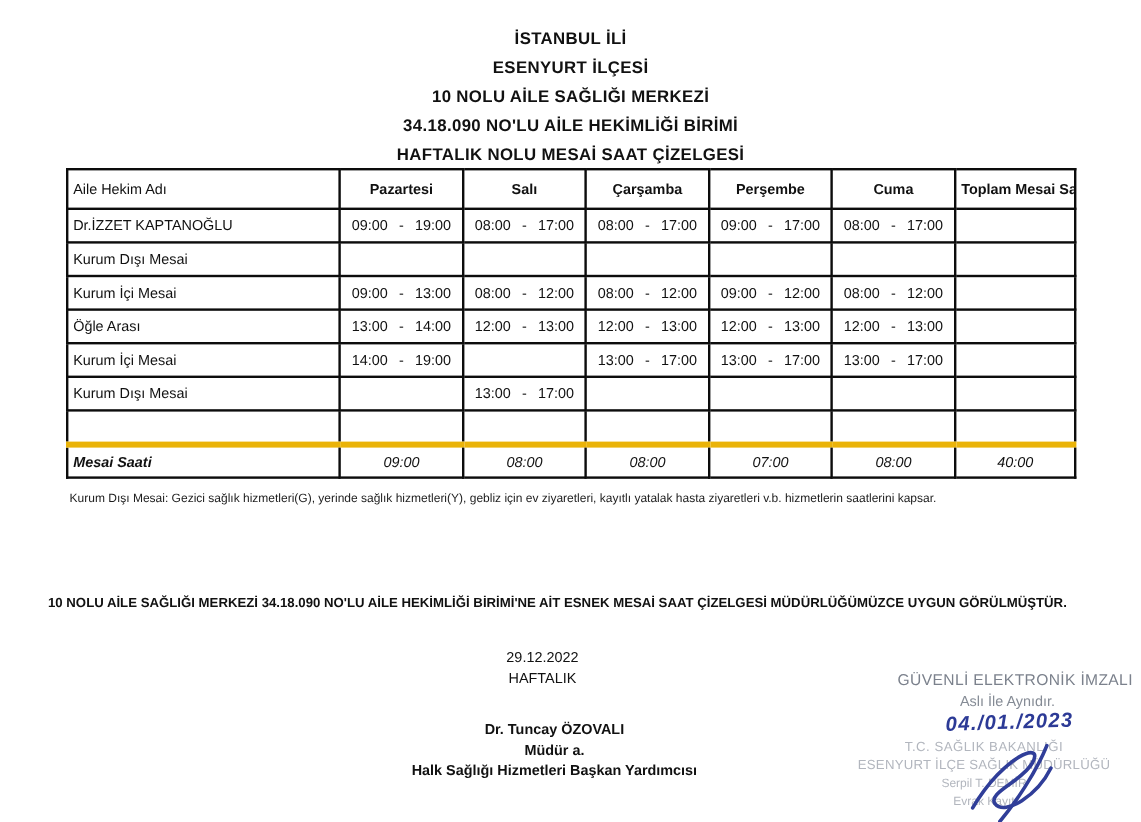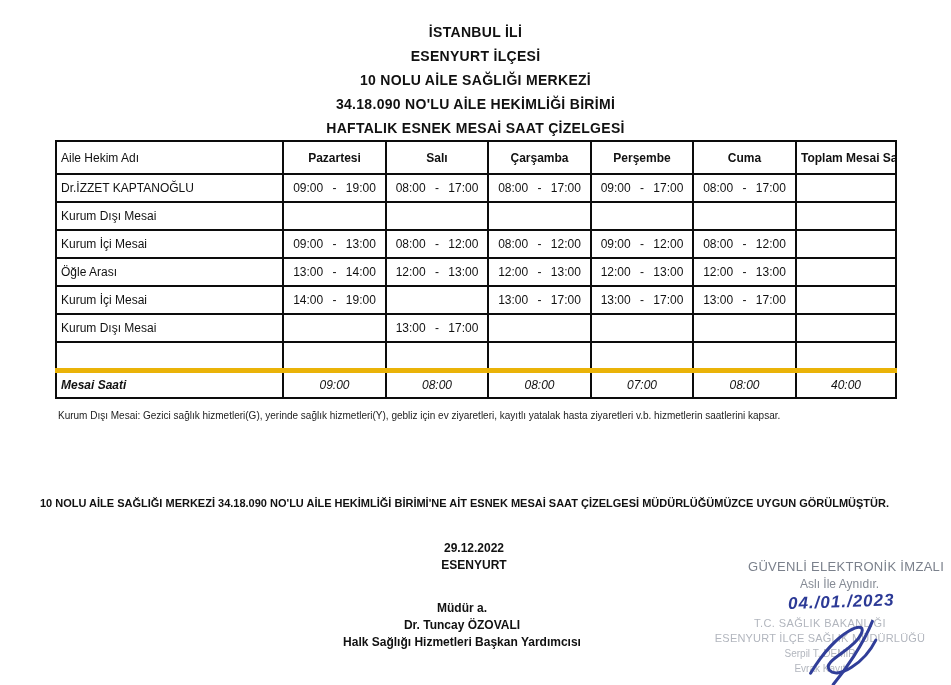--- a/index.html
+++ b/index.html
@@ -45,22 +45,22 @@
   
   .footnotes{position:absolute;top:406px;left:58px;width:860px;}
   .footnote{font-size:10px;line-height:19px;color:#1c1c1c;}
   
   .approval-line{
     position:absolute;top:497px;left:0;width:929px;
     text-align:center;font-size:11px;font-weight:bold;white-space:nowrap;
   }
   
   .approval-block{
-    position:absolute;top:540px;left:274px;width:400px;
-    text-align:center;font-size:12px;font-weight:bold;line-height:17px;
+    position:absolute;top:540px;left:252px;width:400px;
+    text-align:center;font-size:12px;font-weight:normal;line-height:17px;
   }
   
   .signatory-block{
     position:absolute;top:600px;left:262px;width:400px;
     text-align:center;font-size:12px;font-weight:bold;line-height:17px;
   }
   
   .esign-line1{
     position:absolute;top:559px;left:700px;width:295px;
     text-align:left;padding-left:48px;box-sizing:border-box;
@@ -92,21 +92,21 @@
 </head>
 <body>
 
 <div class="page">
 
   <div class="title-block">
     <div class="title-line">İSTANBUL İLİ</div>
     <div class="title-line">ESENYURT İLÇESİ</div>
     <div class="title-line">10 NOLU AİLE SAĞLIĞI MERKEZİ</div>
     <div class="title-line">34.18.090 NO'LU AİLE HEKİMLİĞİ BİRİMİ</div>
-    <div class="title-line">HAFTALIK ESNEK MESAİ SAAT ÇİZELGESİ</div>
+    <div class="title-line">HAFTALIK NOLU MESAİ SAAT ÇİZELGESİ</div>
   </div>
 
   <table class="schedule">
     <colgroup>
       <col style="width:227px">
         <col style="width:103px">
         <col style="width:102px">
       <col style="width:103px">
         <col style="width:102px">
         <col style="width:103px">
@@ -200,26 +200,26 @@
   </table>
 
   <div class="footnotes">
     <div class="footnote">Kurum Dışı Mesai: Gezici sağlık hizmetleri(G), yerinde sağlık hizmetleri(Y), gebliz için ev ziyaretleri, kayıtlı yatalak hasta ziyaretleri v.b. hizmetlerin saatlerini kapsar.</div>
   </div>
 
   <div class="approval-line">10 NOLU AİLE SAĞLIĞI MERKEZİ 34.18.090 NO'LU AİLE HEKİMLİĞİ BİRİMİ'NE AİT ESNEK MESAİ SAAT ÇİZELGESİ MÜDÜRLÜĞÜMÜZCE UYGUN GÖRÜLMÜŞTÜR.</div>
 
   <div class="approval-block">
     <div>29.12.2022</div>
-    <div>ESENYURT</div>
+    <div>HAFTALIK</div>
   </div>
 
   <div class="signatory-block">
+    <div>Dr. Tuncay ÖZOVALI</div>
     <div>Müdür a.</div>
-    <div>Dr. Tuncay ÖZOVALI</div>
     <div>Halk Sağlığı Hizmetleri Başkan Yardımcısı</div>
   </div>
 
   <div class="esign-line1">GÜVENLİ ELEKTRONİK İMZALI</div>
   <div class="esign-line2">Aslı İle Aynıdır.</div>
   <div class="handwritten-date">04./01./2023</div>
 
   <div class="stamp-faint">
     <div class="l1">T.C. SAĞLIK BAKANLIĞI</div>
     <div class="l2">ESENYURT İLÇE SAĞLIK MÜDÜRLÜĞÜ</div>

